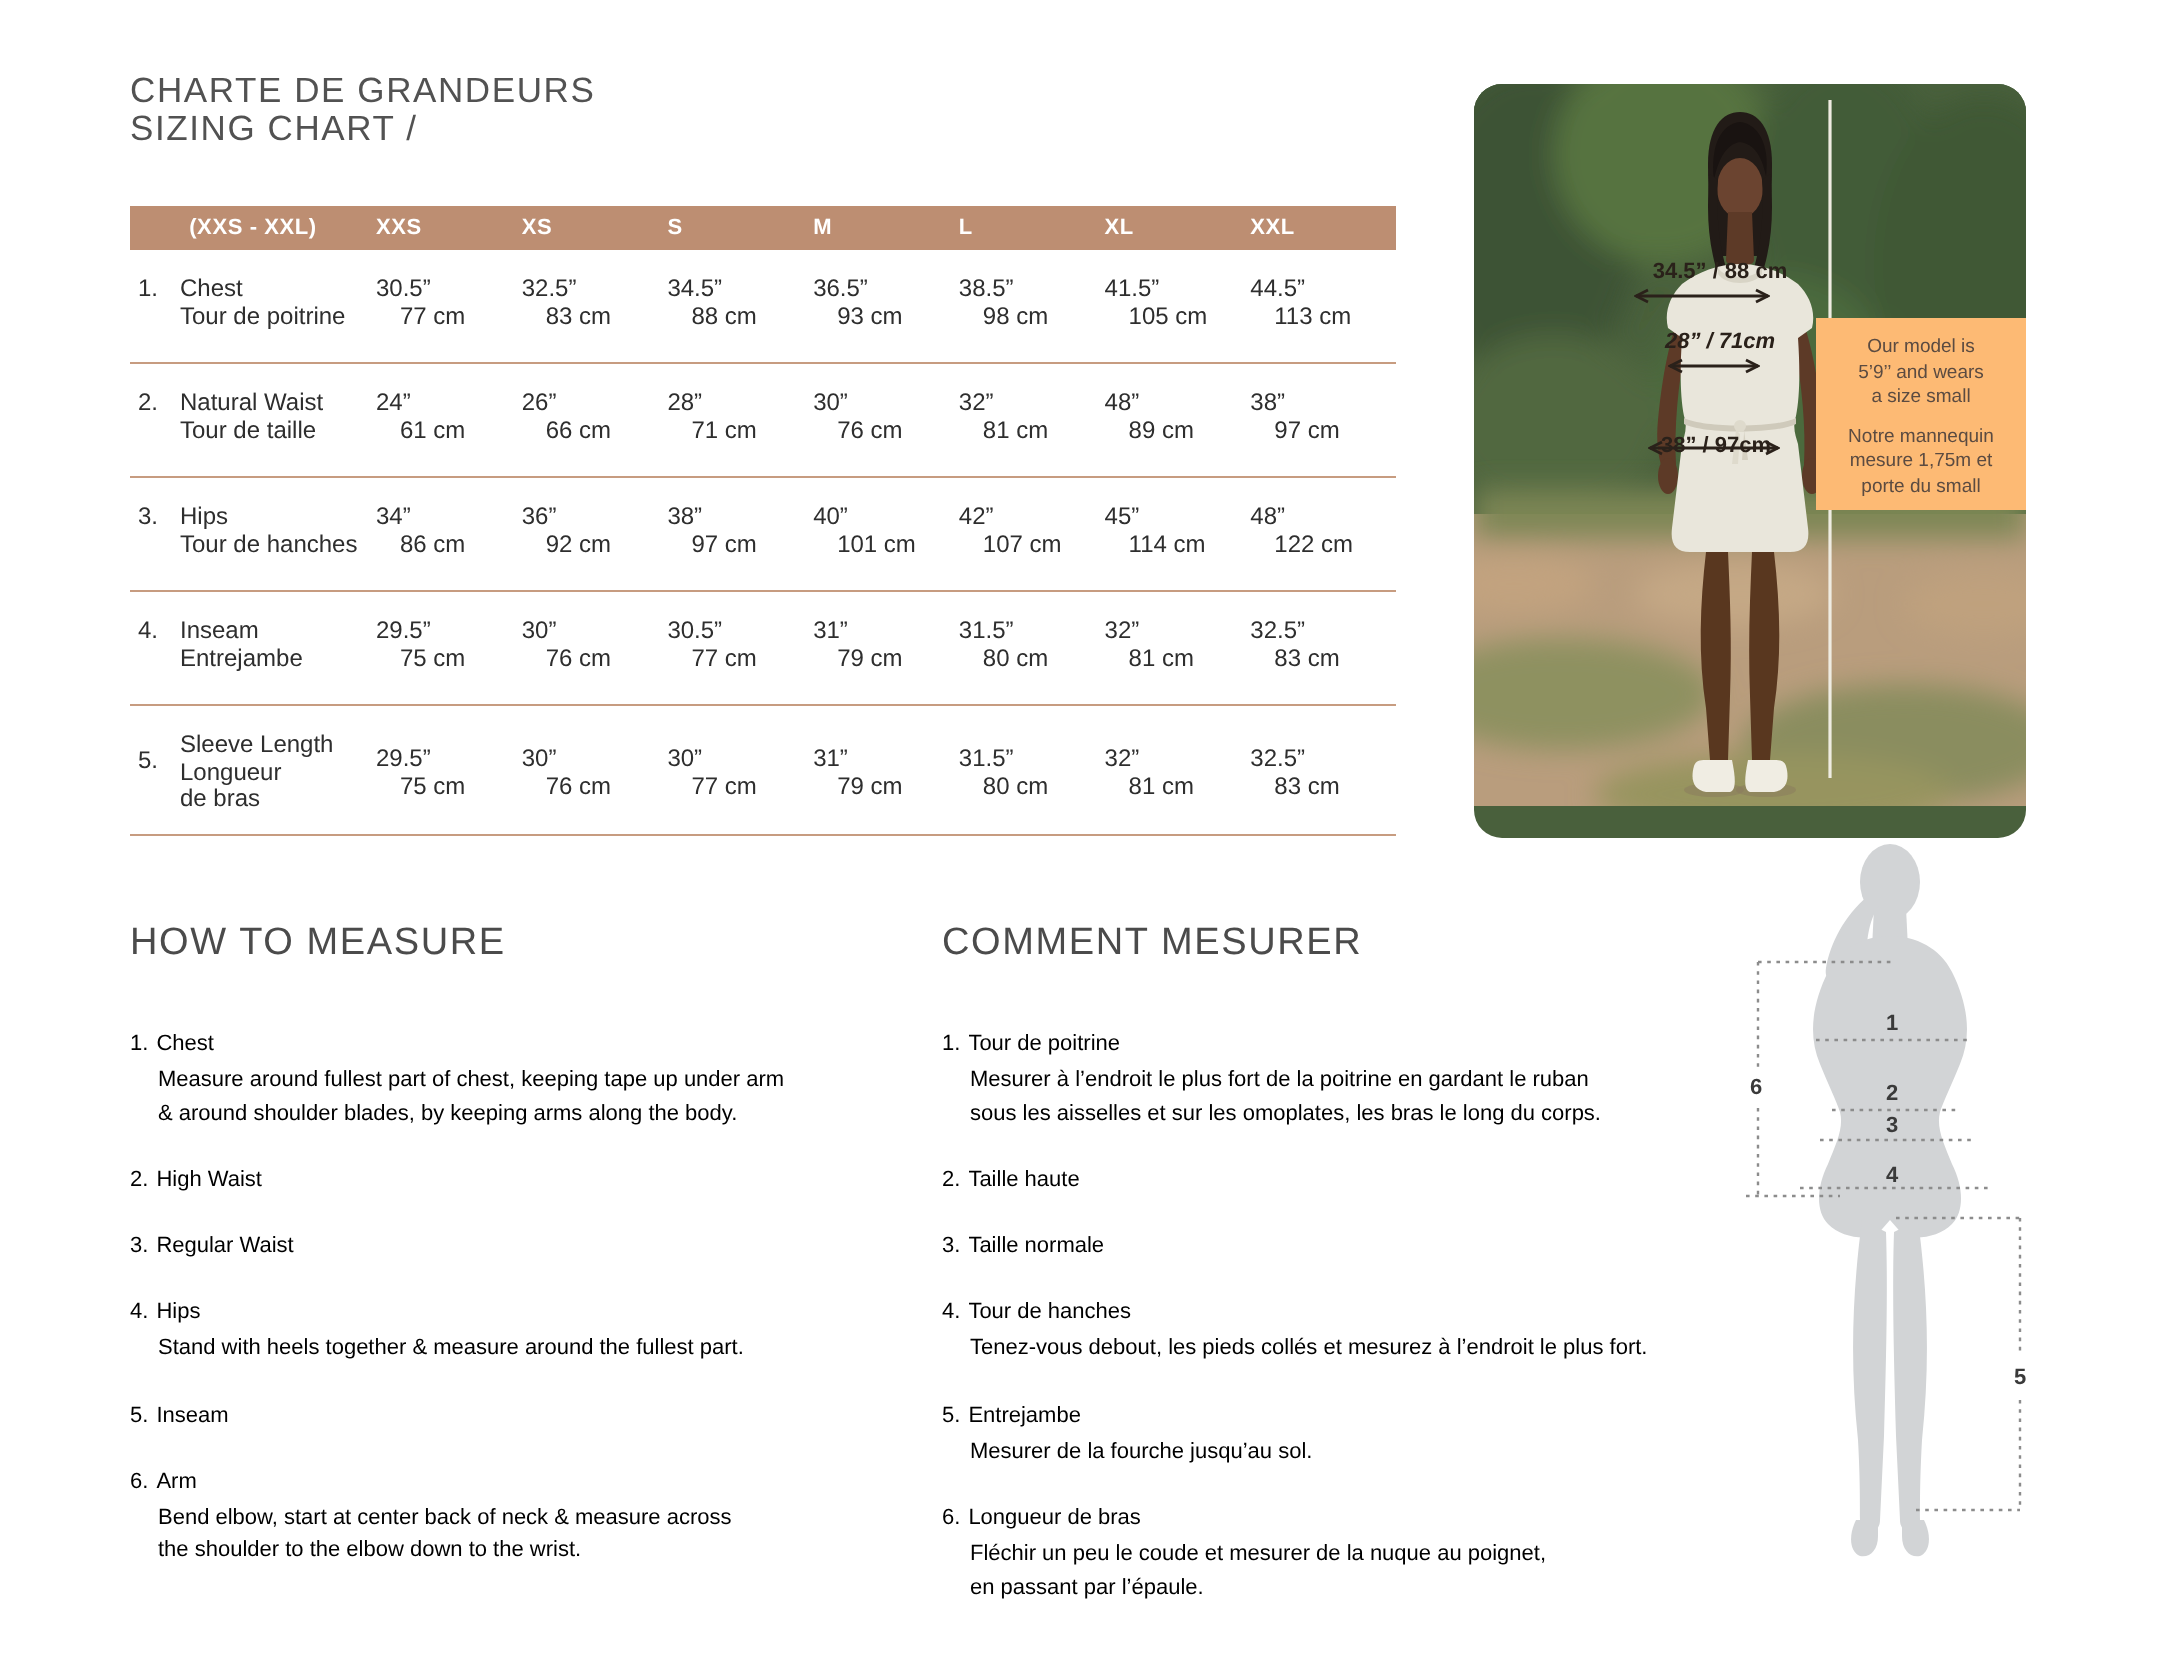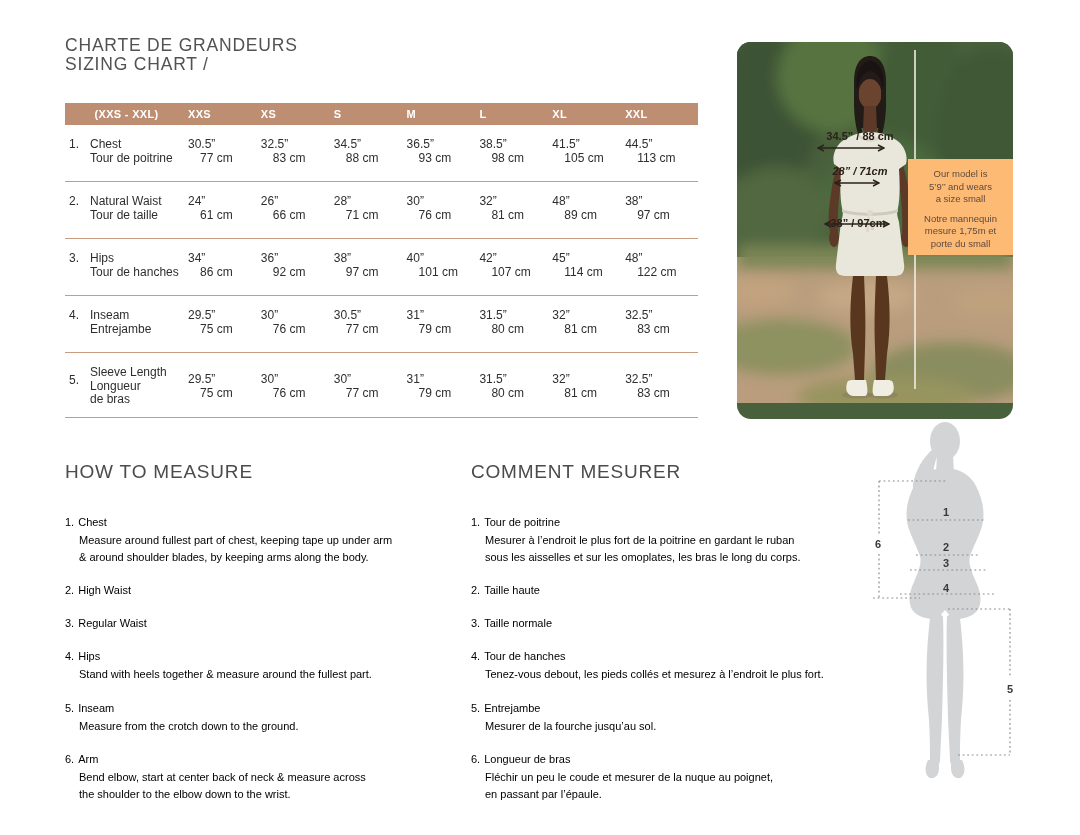--- a/index.html
+++ b/index.html
@@ -358,21 +358,20 @@
     <div class="m-item">
       <div class="m-head"><span class="m-num">3.</span><span class="m-name">Regular Waist</span></div>
 
     </div>
     <div class="m-item">
       <div class="m-head"><span class="m-num">4.</span><span class="m-name">Hips</span></div>
       <div class="m-desc">Stand with heels together &amp; measure around the fullest part.</div>
     </div>
     <div class="m-item">
       <div class="m-head"><span class="m-num">5.</span><span class="m-name">Inseam</span></div>
-      <div class="m-desc">Measure from the crotch down to the ground.</div>
     </div>
     <div class="m-item">
       <div class="m-head"><span class="m-num">6.</span><span class="m-name">Arm</span></div>
       <div class="m-desc">Bend elbow, start at center back of neck &amp; measure across
 the shoulder to the elbow down to the wrist.</div>
     </div>
   </div>
 
   <div class="m-col fr">
     <h2>COMMENT MESURER</h2>

